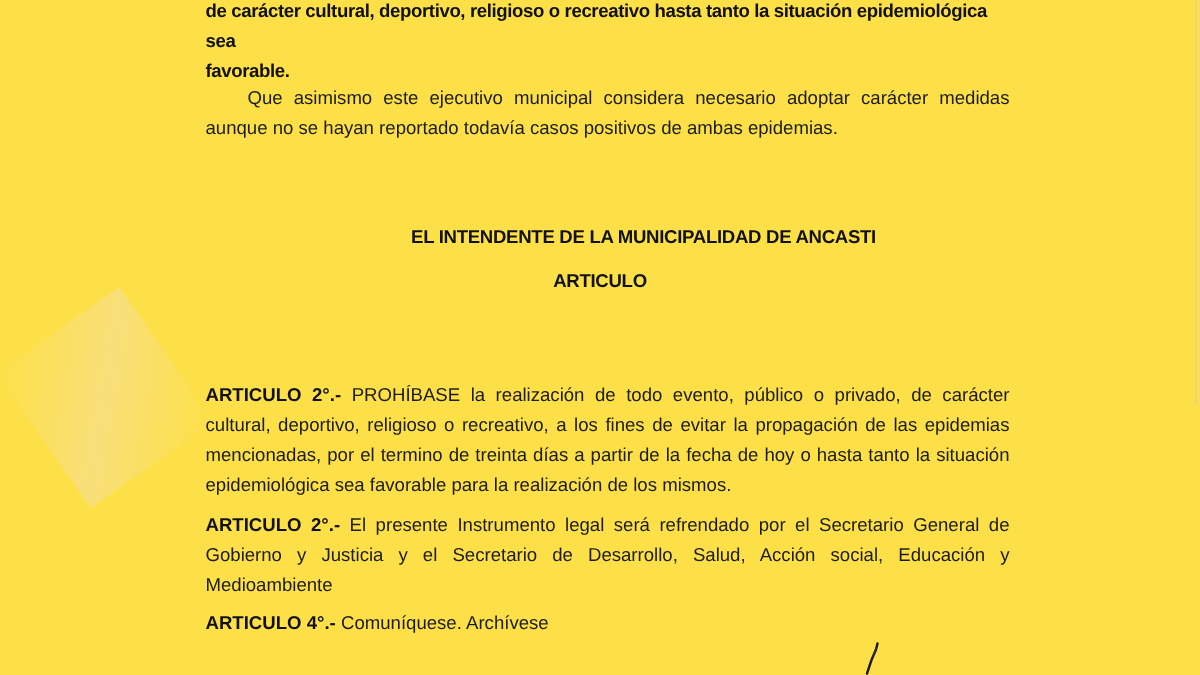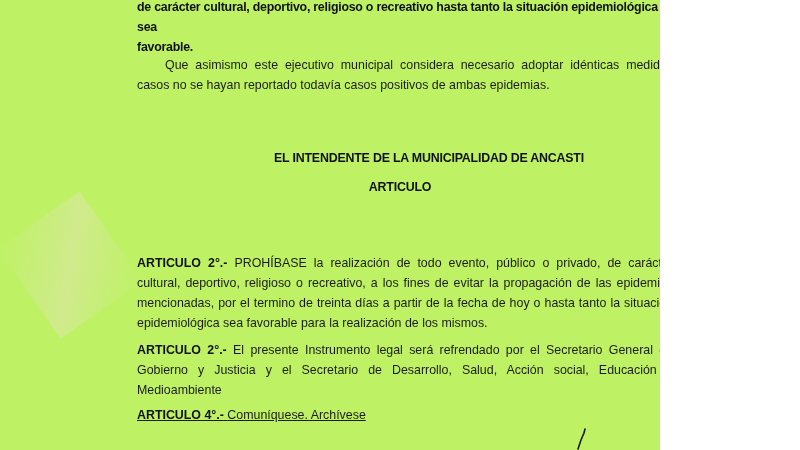--- a/index.html
+++ b/index.html
@@ -5,23 +5,23 @@
   html, body {
     margin: 0;
     padding: 0;
     width: 800px;
     height: 450px;
     overflow: hidden;
     background: #ffffff;
   }
   .page {
     position: relative;
-    width: 660px;
+    width: 800px;
     height: 450px;
-    background: #bef264;
+    background: #fde047;
     font-family: "Liberation Sans", sans-serif;
     color: #1c1c1c;
     overflow: hidden;
   }
   .edge-line {
     position: absolute;
     left: 797px;
     top: 0;
     width: 1px;
     height: 270px;
@@ -72,38 +72,38 @@
 
 <div class="page">
   <div class="edge-line"></div>
   <div class="smudge"></div>
 
   <p class="p dark" style="top:-3px; text-align:left;">
     <span>de carácter cultural, deportivo, religioso o recreativo hasta tanto la situación epidemiológica sea</span><br>
     <span>favorable.</span>
   </p>
 
-  <p class="p indent" style="top:55px;">Que asimismo este ejecutivo municipal considera necesario adoptar idénticas medidas casos no se hayan reportado todavía casos positivos de ambas epidemias.</p>
+  <p class="p indent" style="top:55px;">Que asimismo este ejecutivo municipal considera necesario adoptar carácter medidas aunque no se hayan reportado todavía casos positivos de ambas epidemias.</p>
 
 
   <div class="center-heading" style="top:151px;padding-left:29px;">EL INTENDENTE DE LA MUNICIPALIDAD DE ANCASTI</div>
   <div class="center-heading" style="top:180px;">ARTICULO</div>
 
 
   <p class="p" style="top:253px;">
     <span class="art-label">ARTICULO 2°.-</span>
     <span>PROHÍBASE la realización de todo evento, público o privado, de carácter cultural, deportivo, religioso o recreativo, a los fines de evitar la propagación de las epidemias mencionadas, por el termino de treinta días a partir de la fecha de hoy o hasta tanto la situación epidemiológica sea favorable para la realización de los mismos.</span>
   </p>
 
   <p class="p" style="top:340px;">
     <span class="art-label">ARTICULO 2°.-</span>
     <span>El presente Instrumento legal será refrendado por el Secretario General de Gobierno y Justicia y el Secretario de Desarrollo, Salud, Acción social, Educación y Medioambiente</span>
   </p>
 
-  <p class="p" style="top:405px;text-decoration:underline;">
+  <p class="p" style="top:405px;">
     <span class="art-label">ARTICULO 4°.-</span>
     <span>Comuníquese. Archívese</span>
   </p>
 
   <svg class="signature" viewBox="0 0 14 22">
     <path d="M10 1 L9 5 L6 12 L3 21" stroke="#1a1a1a" stroke-width="1.6" fill="none" stroke-linecap="round"></path>
     <path d="M9 4 L7 10" stroke="#333" stroke-width="0.8" fill="none"></path>
   </svg>
 </div>
 

